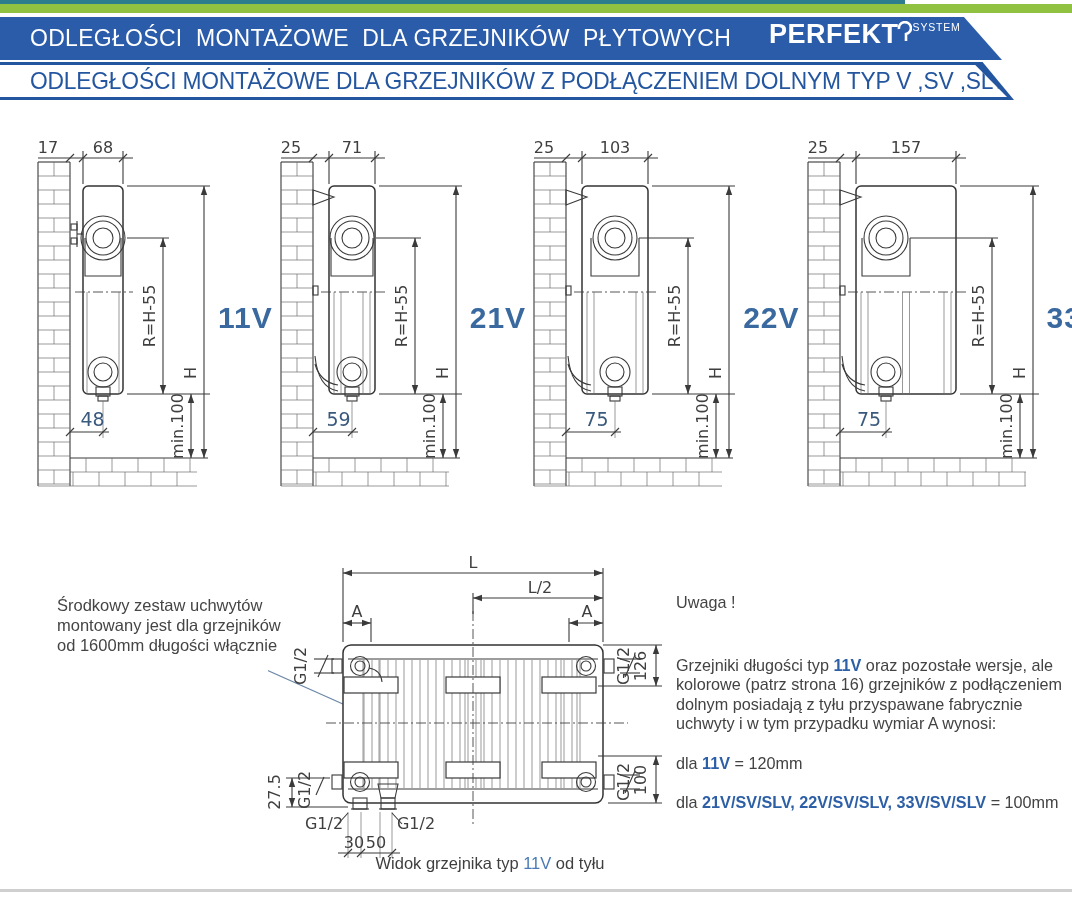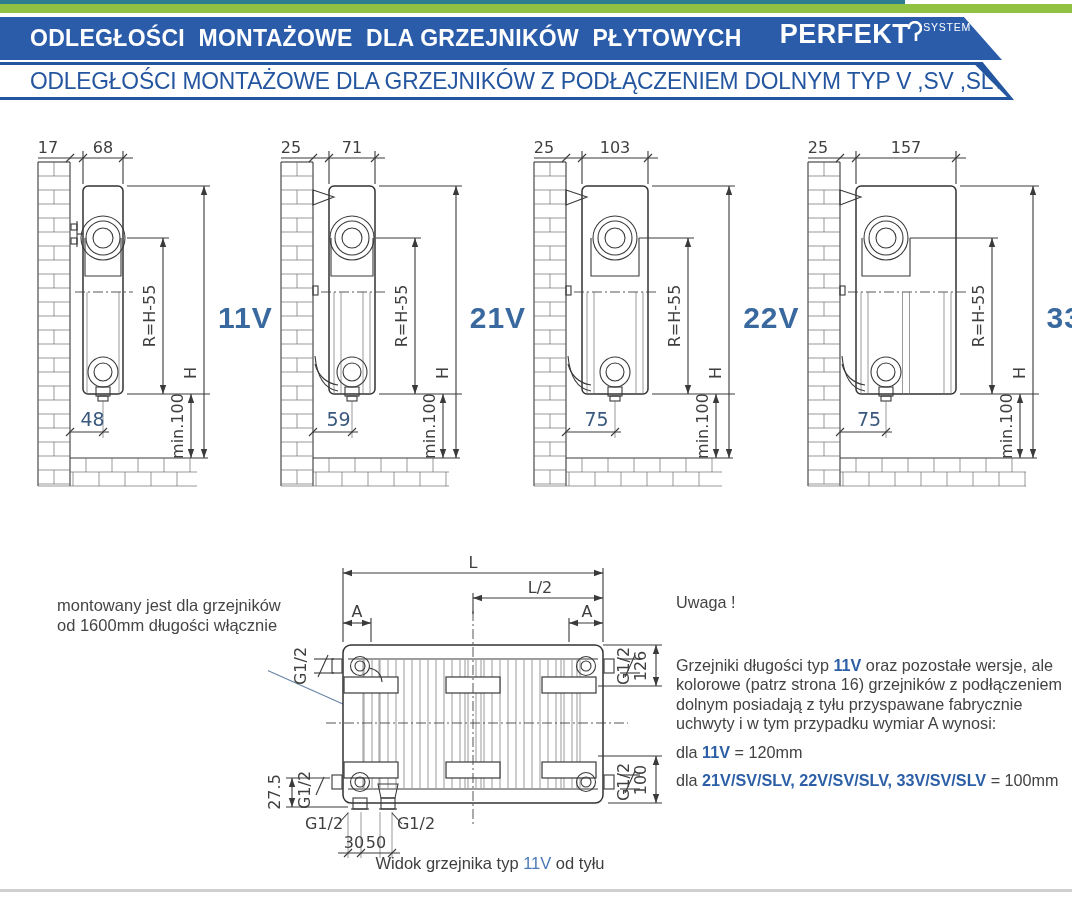--- a/index.html
+++ b/index.html
@@ -7,21 +7,21 @@
        font-family:"Liberation Sans",sans-serif;overflow:hidden}
 
   
   .strip-teal{position:absolute;left:0;top:0;width:905px;height:4px;background:#2e7d8e}
   .strip-green{position:absolute;left:0;top:4px;width:1072px;height:9px;background:#90c141}
 
   
   .banner1{position:absolute;left:0;top:17px;width:1002px;height:43px;background:#2b5caa;
            clip-path:polygon(0 0,96.2% 0,100% 100%,0 100%);
            display:flex;align-items:center;box-sizing:border-box;padding-left:30px}
-  .banner1 .title{color:#fff;font-weight:bold;font-size:23px;white-space:pre;letter-spacing:.3px}
+  .banner1 .title{color:#fff;font-weight:normal;font-size:23px;white-space:pre;letter-spacing:.3px}
   .logo{display:flex;margin-left:38px}
   .logo .perfekt{color:#fff;font-weight:bold;font-size:27px;letter-spacing:.5px;line-height:1}
   .logo .swoosh{margin:0 1px 10px -2px}
   .logo .system{color:#fff;font-size:10.5px;letter-spacing:.8px;margin-bottom:10px}
 
   
   .banner2{position:absolute;left:0;top:62px;width:1014px;height:38px;background:#2456a0;
            clip-path:polygon(0 0,96.9% 0,100% 100%,0 100%)}
   .banner2-inner{position:absolute;left:0;top:3px;width:1007px;height:32px;background:#fff;
            clip-path:polygon(0 0,96.85% 0,100% 100%,0 100%);
@@ -51,21 +51,21 @@
   .capblue{fill:#4a7ab5}
 
   
   .notes-left{position:absolute;left:57px;top:595px;width:270px;font-size:16.5px;
               color:#454545;line-height:20px}
   .rear-wrap{position:absolute;left:268px;top:556px;width:420px;height:332px}
   .notes-right{position:absolute;left:676px;top:593px;width:396px;font-size:16.2px;
                color:#434343;line-height:19.5px}
   .notes-right .heading{margin-bottom:43px}
   .hl{color:#2d5fa7;font-weight:bold}
-  .dla{margin-top:9px}
+  .dla{margin-top:20px}
 
   .footer-line{position:absolute;left:0;top:889px;width:1072px;height:3px;background:#cfcfcf}
 </style>
 </head>
 <body>
 
 <div class="strip-teal"></div>
 <div class="strip-green"></div>
 
 <div class="banner1">
@@ -507,20 +507,21 @@
         <line x1="233" y1="48" x2="233" y2="320" class="ln"></line>
         <polygon points="233,48 229.8,57 236.2,57" class="ar"></polygon>
         <polygon points="233,320 229.8,311 236.2,311" class="ar"></polygon>
         <text x="225" y="235" text-anchor="middle" class="dim s18" transform="rotate(-90 225 235)">H</text>
       </svg>
     <div class="type-label">33V</div>
   </figure>
 </div>
 
 <div class="notes-left">
+  <div>Środkowy zestaw uchwytów</div>
   <div>montowany jest dla grzejników</div>
   <div>od 1600mm długości włącznie</div>
 </div>
 
 <div class="rear-wrap">
 <svg width="420" height="332" viewBox="0 0 420 332">
 
   <line class="leader" x1="-6" y1="112" x2="205" y2="206"></line>
 
   <line class="ln" x1="75" y1="12" x2="75" y2="86"></line>

